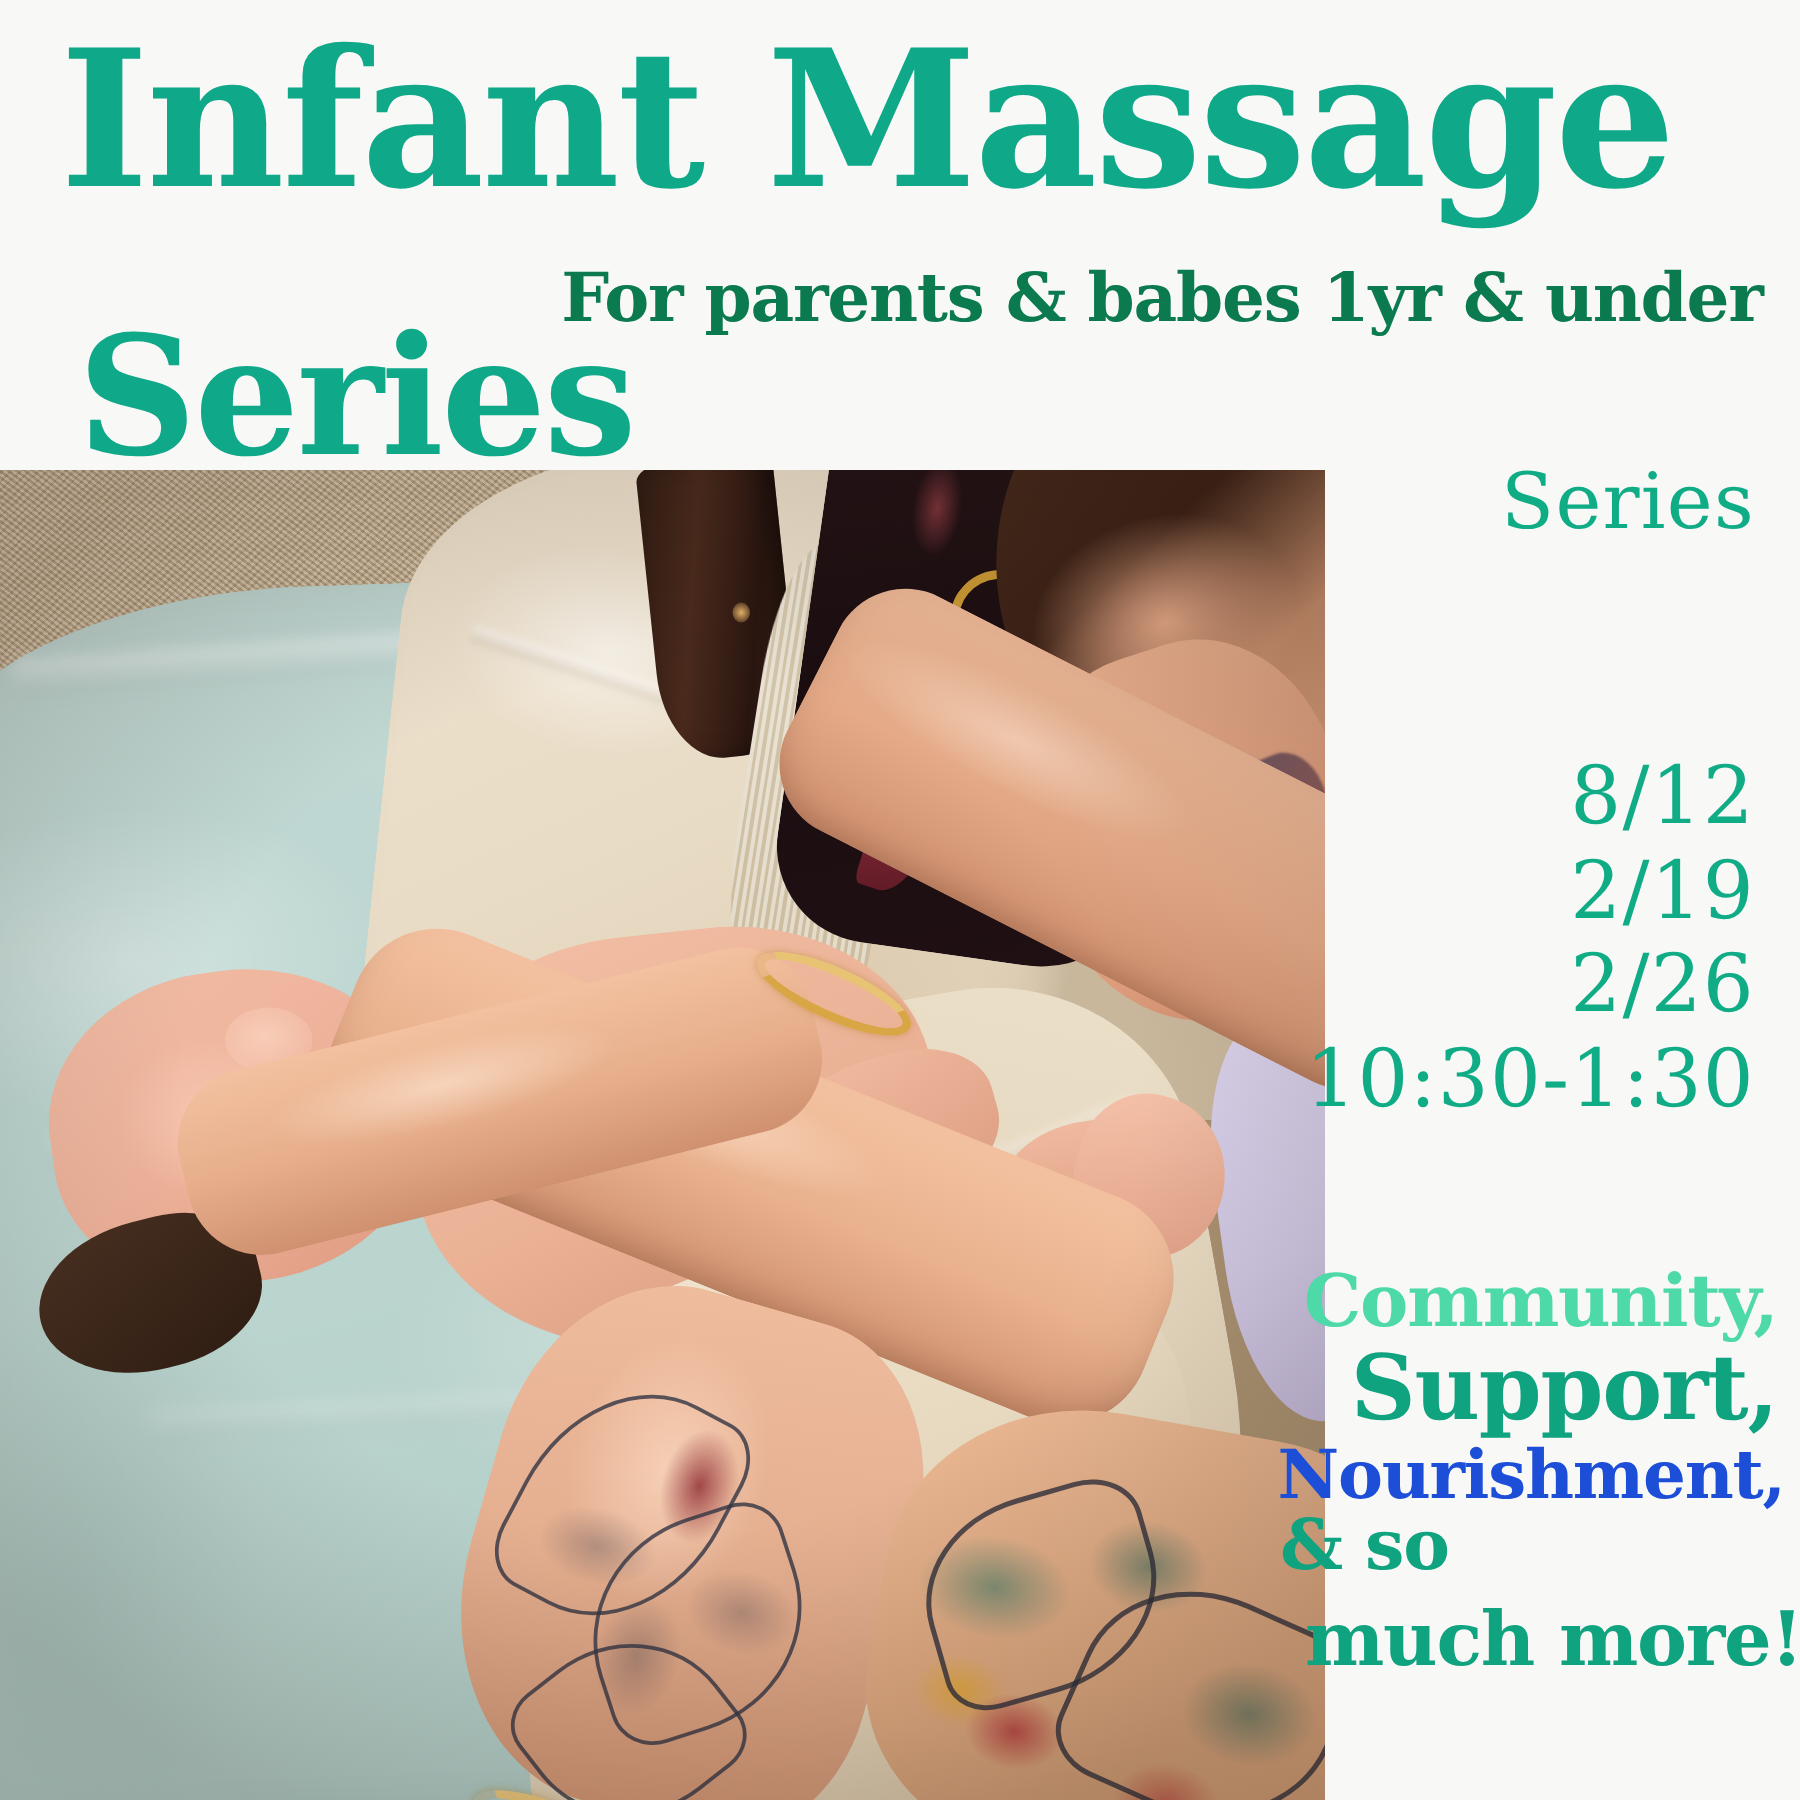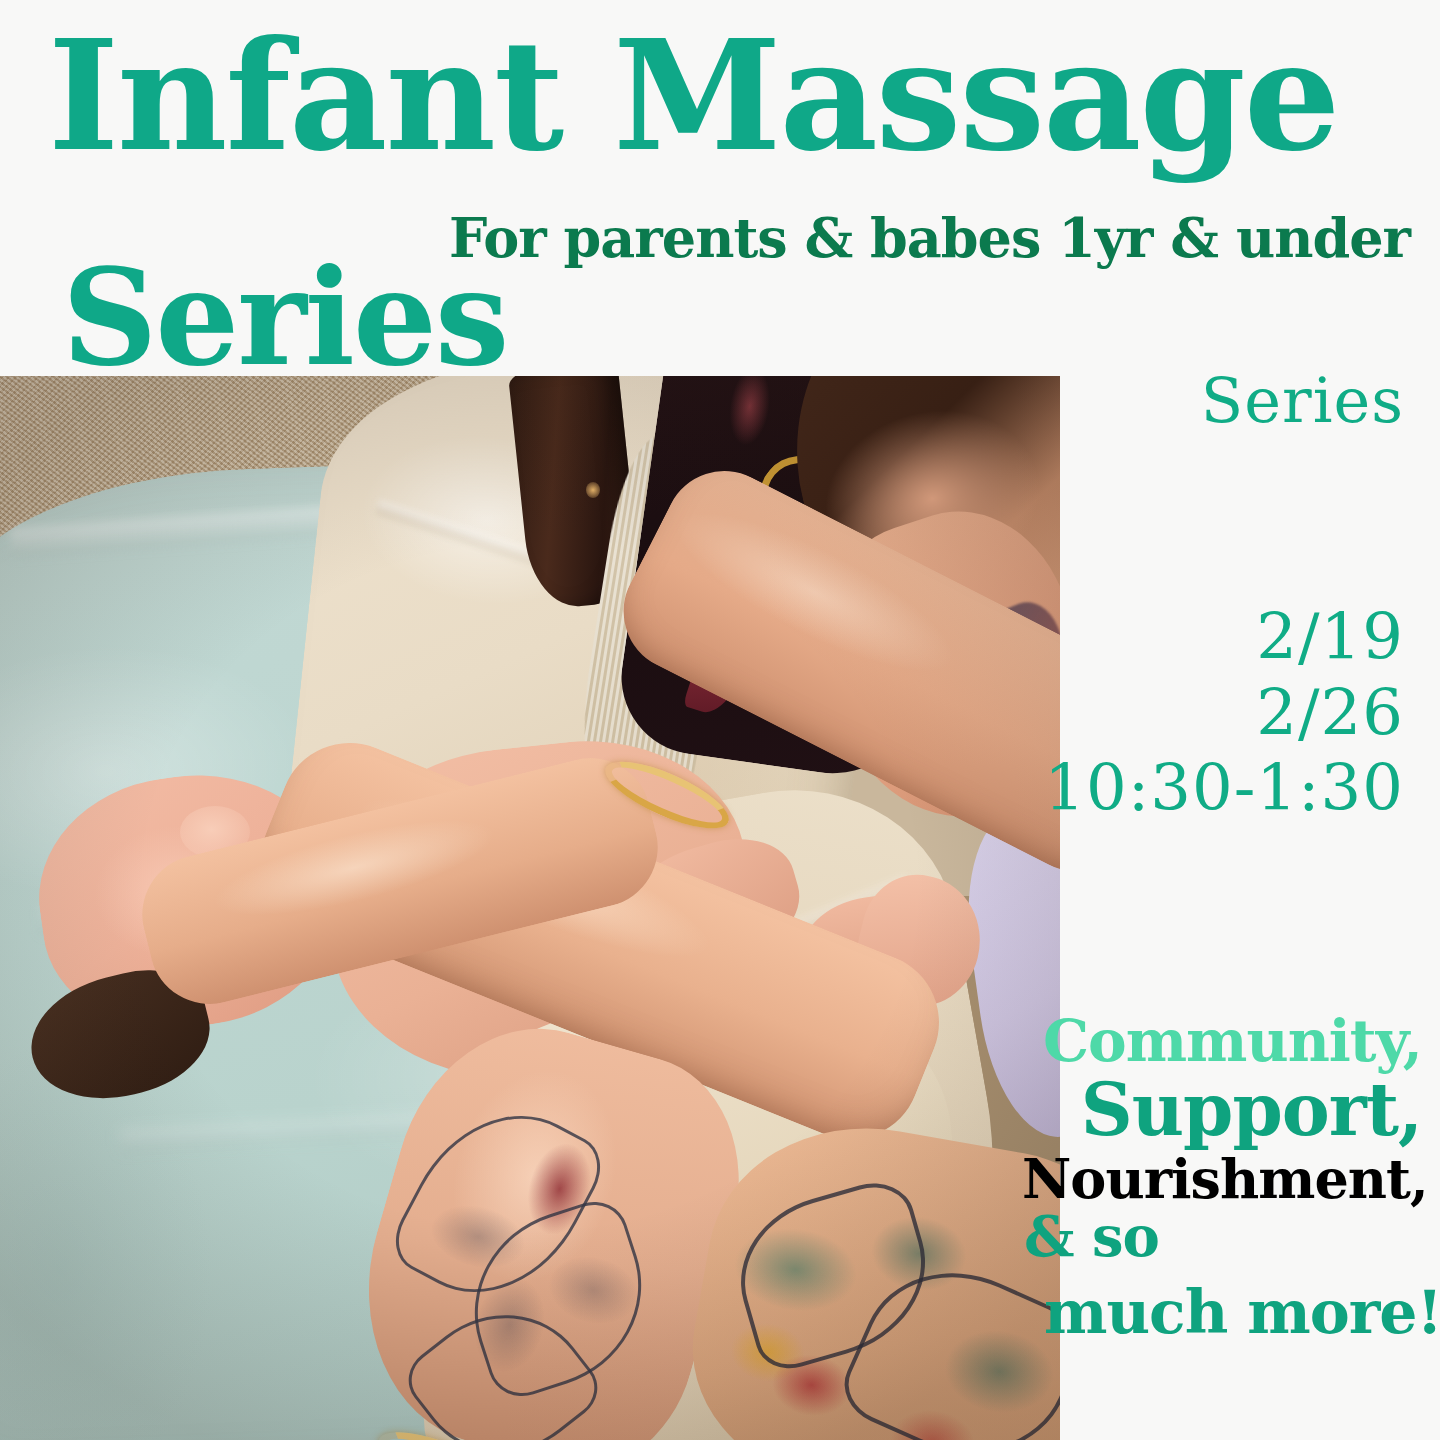--- a/index.html
+++ b/index.html
@@ -448,21 +448,21 @@
     text-align: right;
     font-family: "DejaVu Serif", serif;
     font-weight: bold;
     letter-spacing: -1px;
     line-height: 1.0;
     z-index: 6;
   }
   #benefits-block .b-line { display: block; white-space: nowrap; }
   .b1 { font-size: 58px; color: #4ed9a8; }
   .b2 { font-size: 72px; color: #0fa37f; margin-top: 4px; }
-  .b3 { font-size: 54px; color: #000000; margin-top: 6px; text-align: right; }
+  .b3 { font-size: 54px; color: #1d4ed8; margin-top: 6px; text-align: right; }
   .b4 { font-size: 56px; color: #0fa37f; margin-top: 2px; text-align: left; padding-left: 2px; }
   .b5 { font-size: 60px; color: #0fa37f; margin-top: 18px; margin-left: 22px; }
 </style>
 </head>
 <body>
 
 <div id="poster">
 
   <div class="photo">
     <div class="layer carpet"></div>
@@ -531,20 +531,21 @@
 
   <div class="title-line" id="title-second">Series</div>
 
   <div id="subtitle">For parents &amp; babes 1yr &amp; under</div>
 
   <div class="right-col" id="series-block">
     <div>Series</div>
   </div>
 
   <div class="right-col" id="dates-block">
+    <div>8/12</div>
     <div>2/19</div>
     <div>2/26</div>
     <div>10:30-1:30</div>
   </div>
 
   <div id="benefits-block">
     <span class="b-line b1">Community,</span>
     <span class="b-line b2">Support,</span>
     <span class="b-line b3">Nourishment,</span>
     <span class="b-line b4">&amp; so</span>

